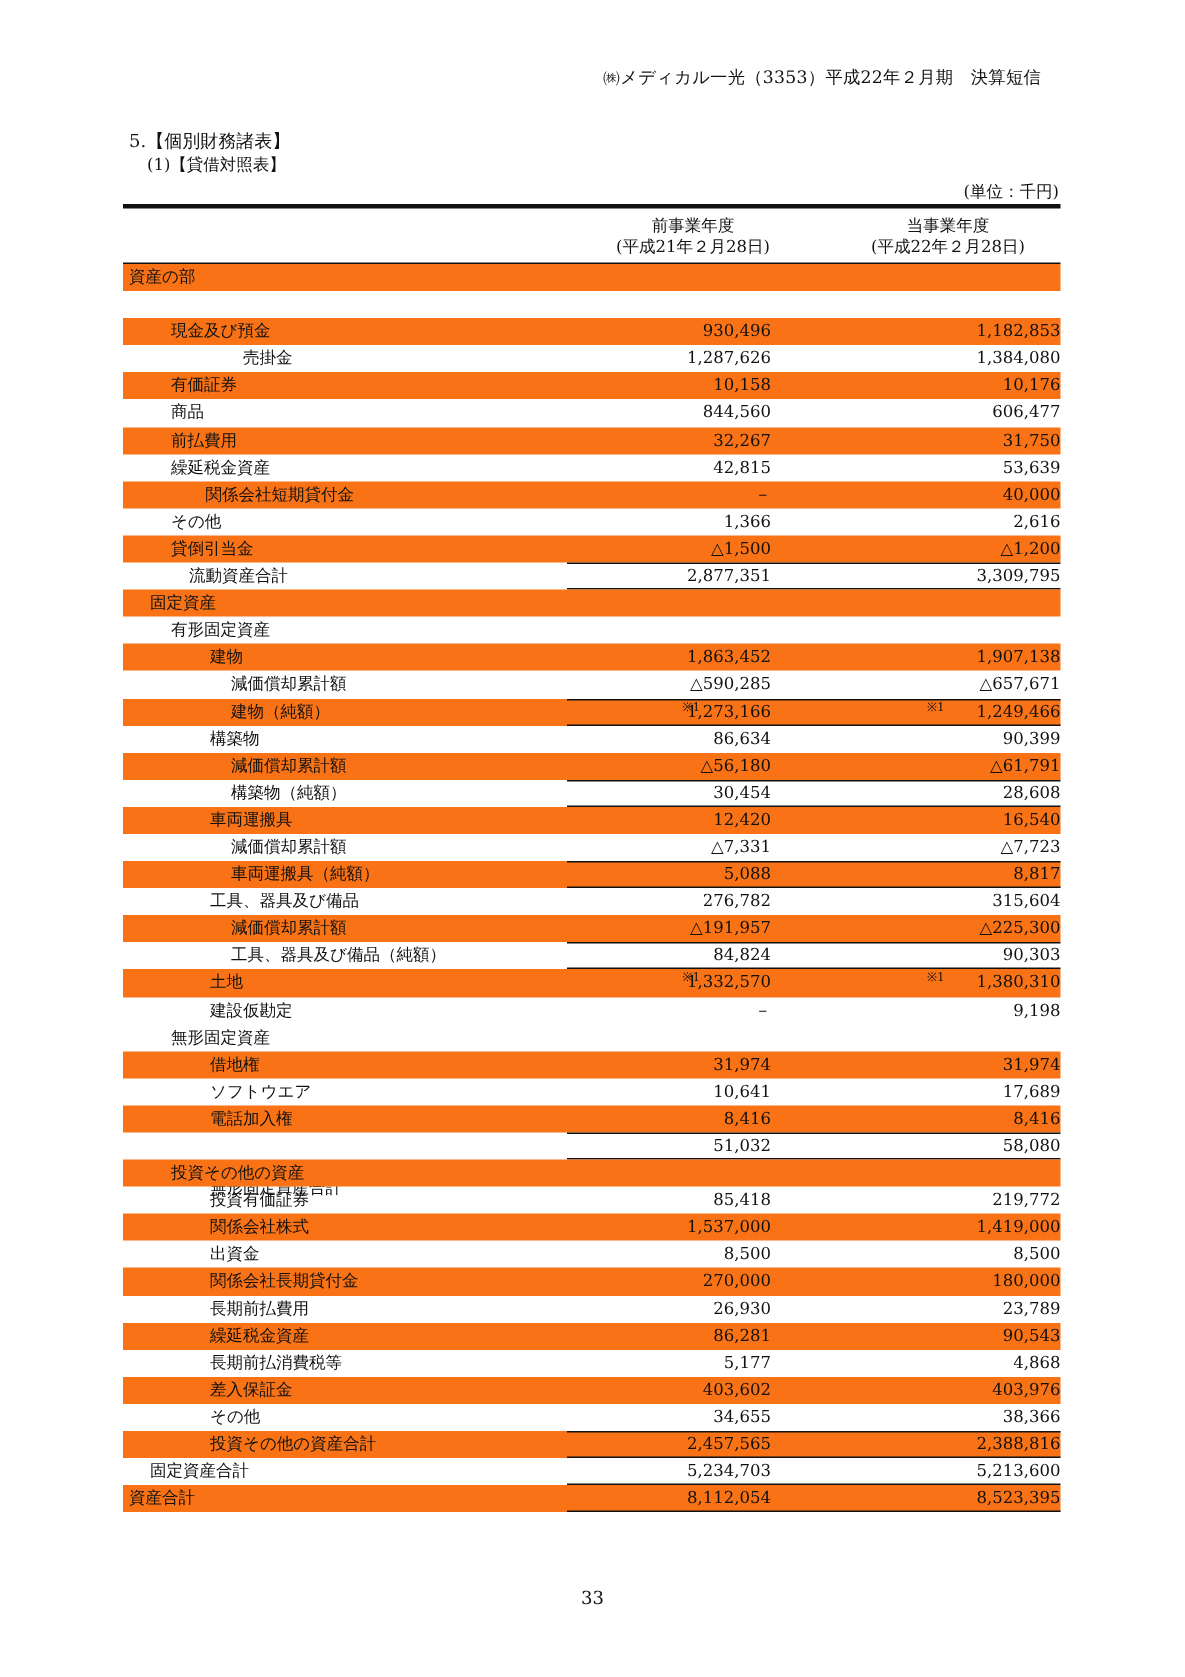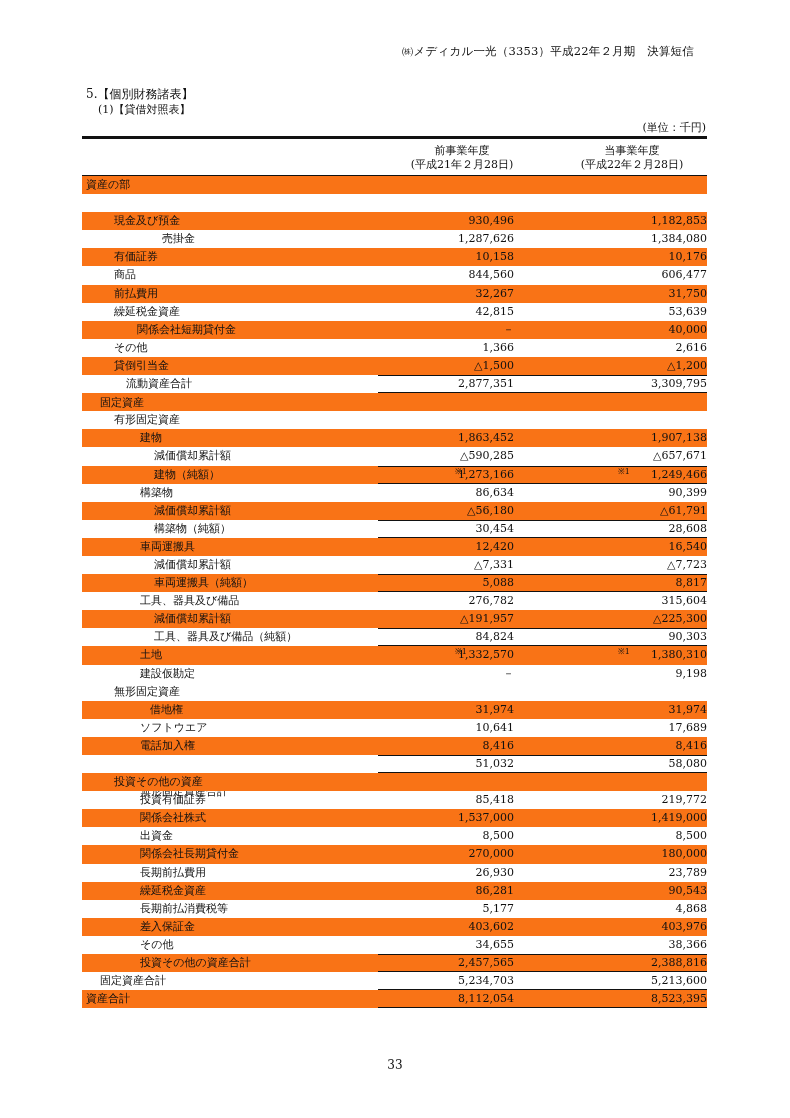--- a/index.html
+++ b/index.html
@@ -227,21 +227,21 @@
         <span class="label" style="left: 58px;">建設仮勘定</span>
         <span class="v v1">－</span>
         <span class="v v2">9,198</span>
       </div>
       <div class="row">
         <span class="label" style="left: 32px;">無形固定資産</span>
         <span class="v v1"></span>
         <span class="v v2"></span>
       </div>
       <div class="row shade">
-        <span class="label" style="left: 68px;">借地権</span>
+        <span class="label" style="left: 58px;">借地権</span>
         <span class="v v1">31,974</span>
         <span class="v v2">31,974</span>
       </div>
       <div class="row">
         <span class="label" style="left: 58px;">ソフトウエア</span>
         <span class="v v1">10,641</span>
         <span class="v v2">17,689</span>
       </div>
       <div class="row shade">
         <span class="label" style="left: 58px;">電話加入権</span>

